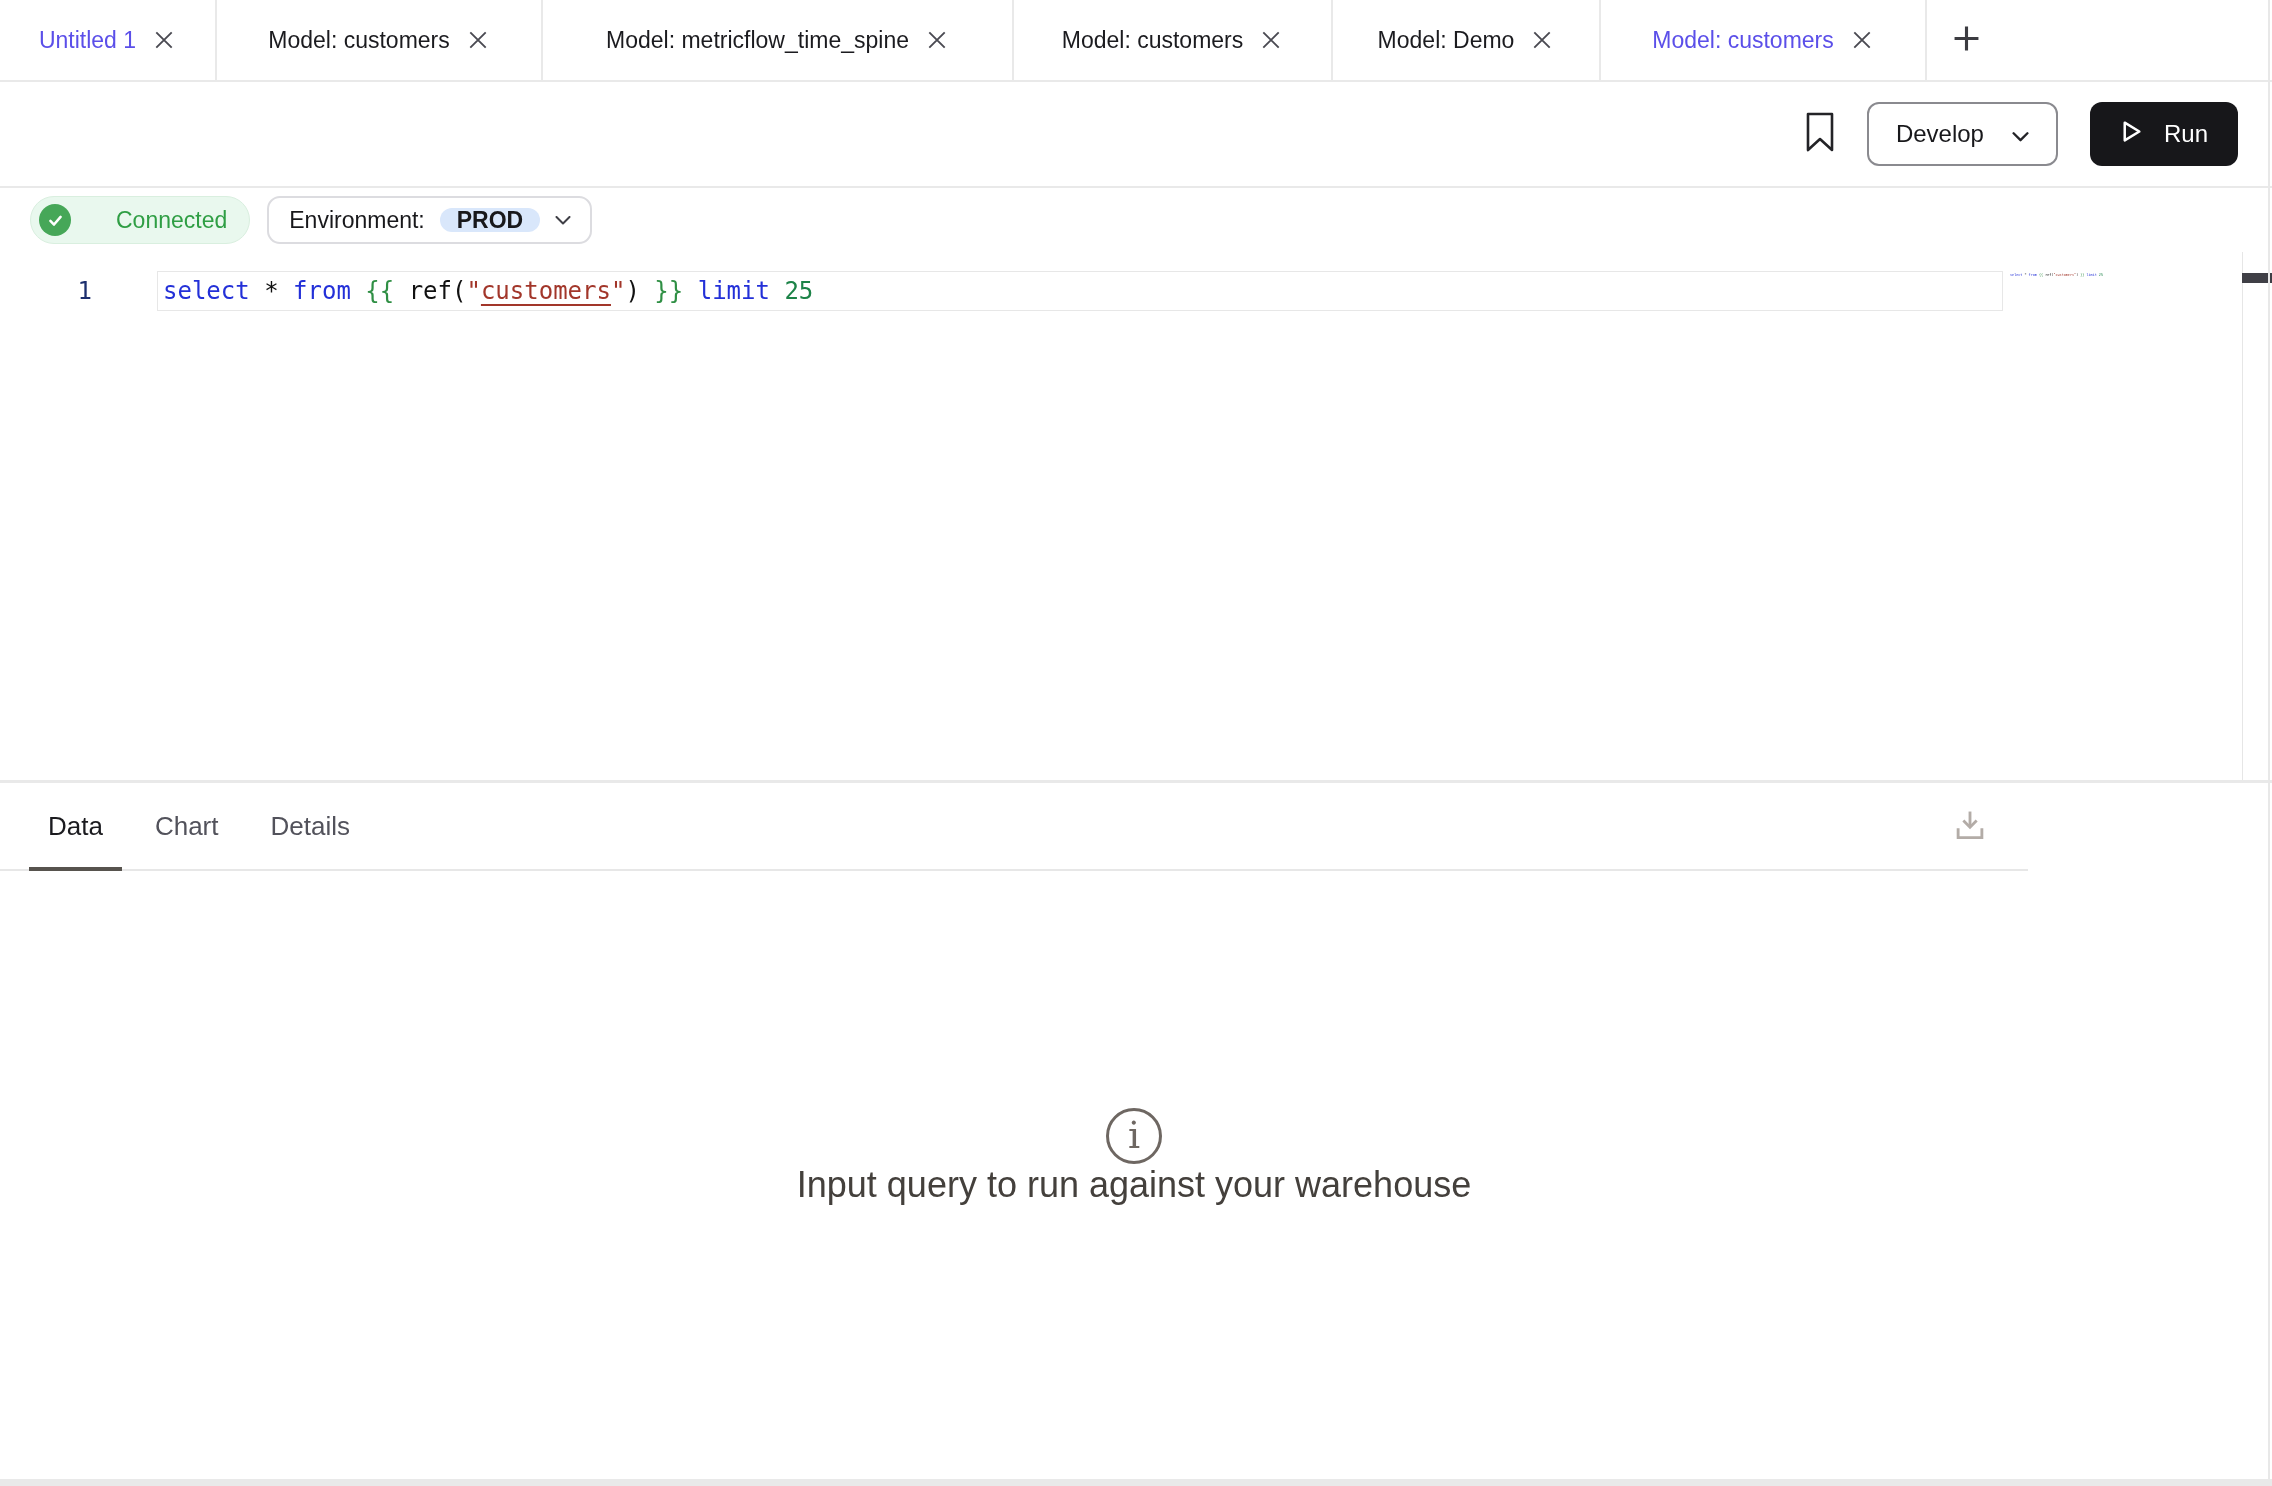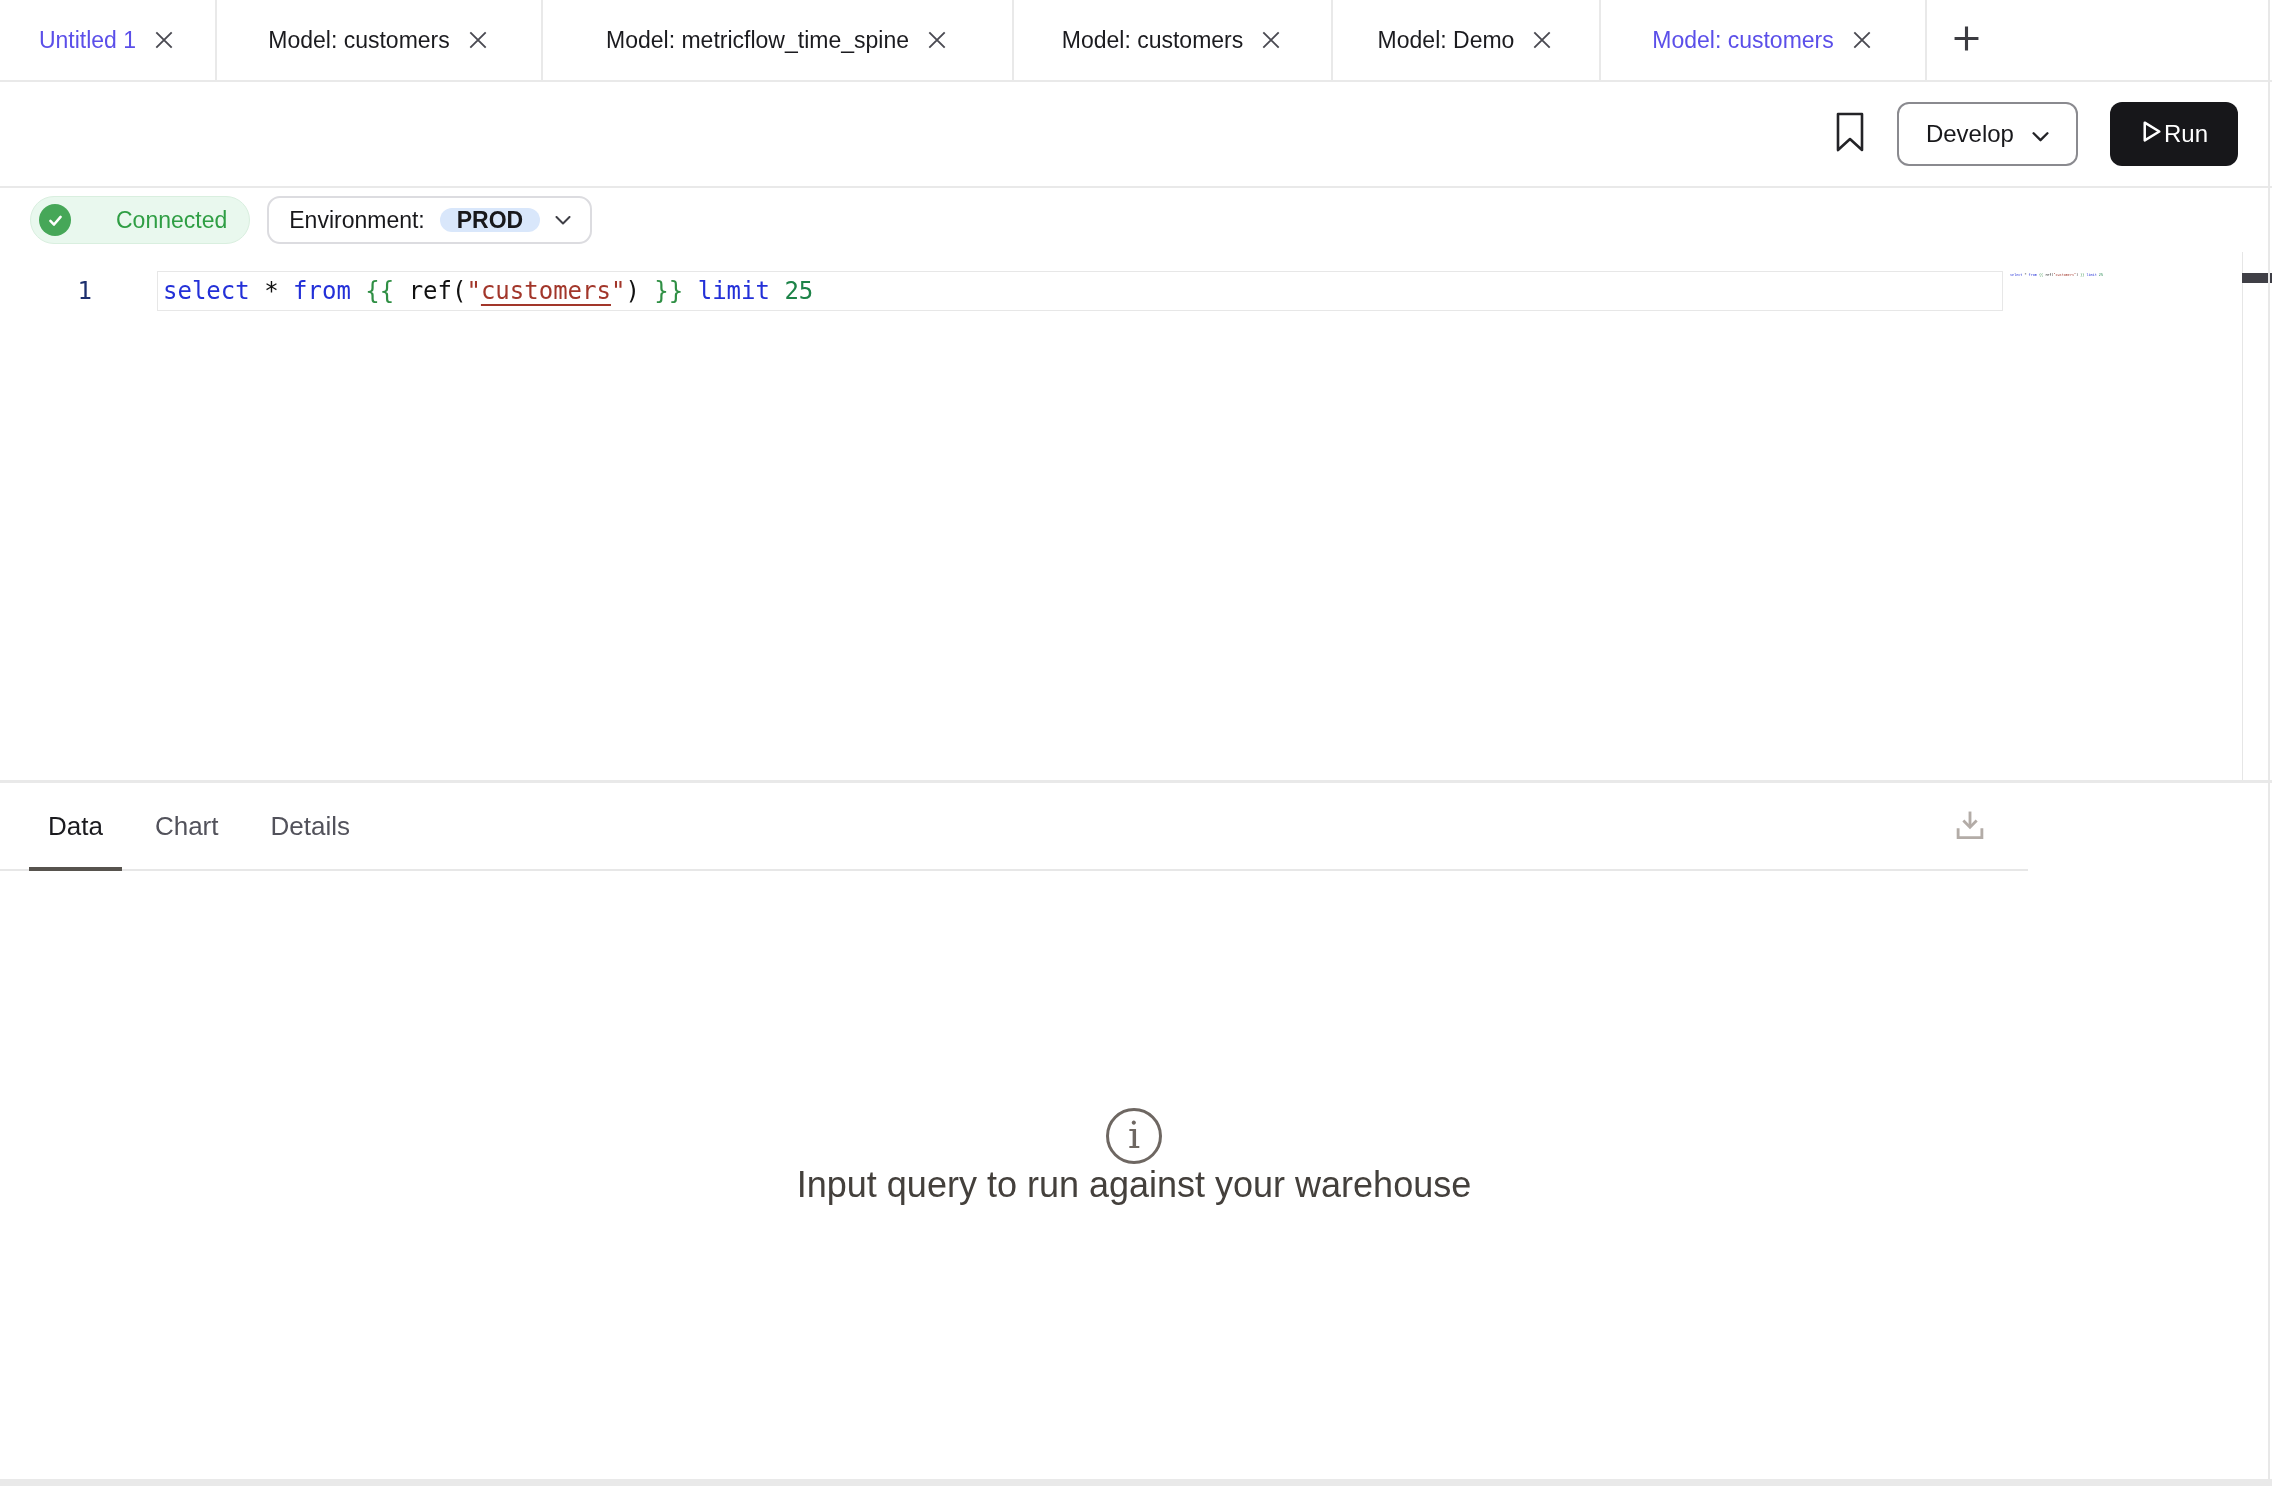--- a/index.html
+++ b/index.html
@@ -24,24 +24,24 @@
   .tab.w4{width:319px}.tab.w5{width:268px}.tab.w6{width:326px}
   .tab-label{color:var(--tab-text); white-space:nowrap;}
   .tab.accent .tab-label{color:var(--accent);}
   .tab-close{display:flex; align-items:center; justify-content:center; width:24px; height:24px;}
   .tab-plus{display:flex; align-items:center; padding-left:26px; cursor:pointer;}
   
   .toolbar{position:absolute; top:82px; left:0; width:2272px; height:106px;
     display:flex; align-items:center; justify-content:flex-end; gap:32px;
     padding-right:34px; border-bottom:2px solid var(--divider); background:#fff;}
   .bookmark-btn{display:flex; align-items:center; cursor:pointer;}
-  .btn-develop{display:flex; align-items:center; gap:18px; height:64px; padding:0 27px;
+  .btn-develop{display:flex; align-items:center; gap:28px; height:64px; padding:0 27px;
     border:2px solid #8a8a8f; border-radius:12px; background:#fff; font-size:24px;
     color:#18181b; cursor:pointer; font-family:inherit;}
-  .btn-run{display:flex; align-items:center; gap:1px; height:64px; padding:0 30px;
+  .btn-run{display:flex; align-items:center; gap:21px; height:64px; padding:0 30px;
     border:none; border-radius:12px; background:var(--run-bg); color:#fff; font-size:24px;
     font-weight:500; cursor:pointer; font-family:inherit;}
   
   .statusrow{position:absolute; top:188px; left:0; width:2272px; height:64px;
     display:flex; align-items:center; gap:17px; padding-left:30px; background:#fff;}
   .badge-connected{display:flex; align-items:center; gap:13px; height:48px; padding:0 22px 0 8px;
     border-radius:24px; background:var(--status-green-bg); border:1px solid #d9efdf;}
   .check-circle{width:32px; height:32px; border-radius:50%; background:var(--check-green);
     display:flex; align-items:center; justify-content:center;}
   .badge-connected-label{color:var(--status-green); font-size:23px; font-weight:500;margin-left:32px;}

